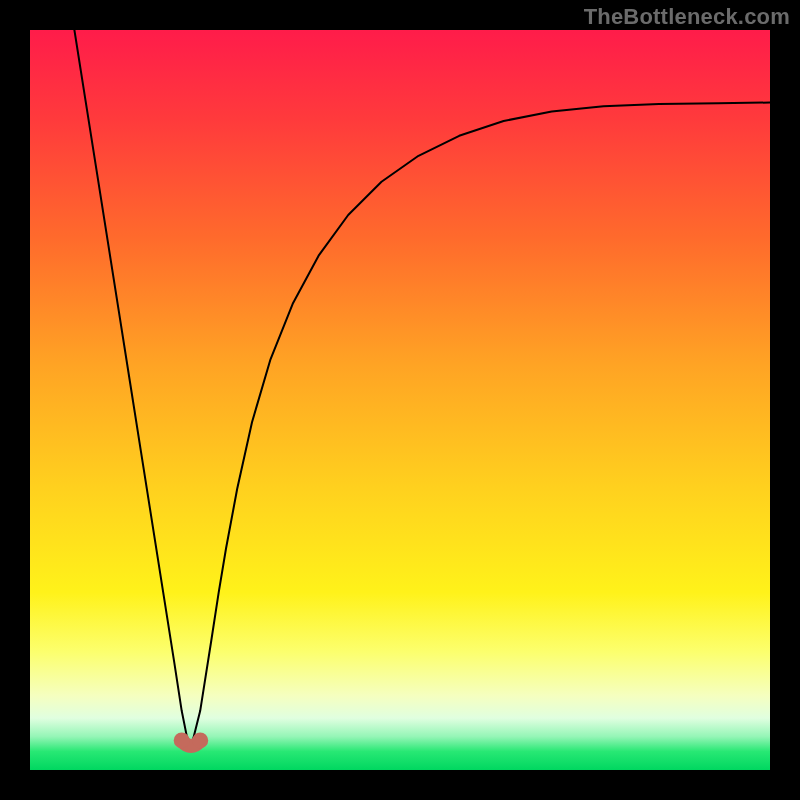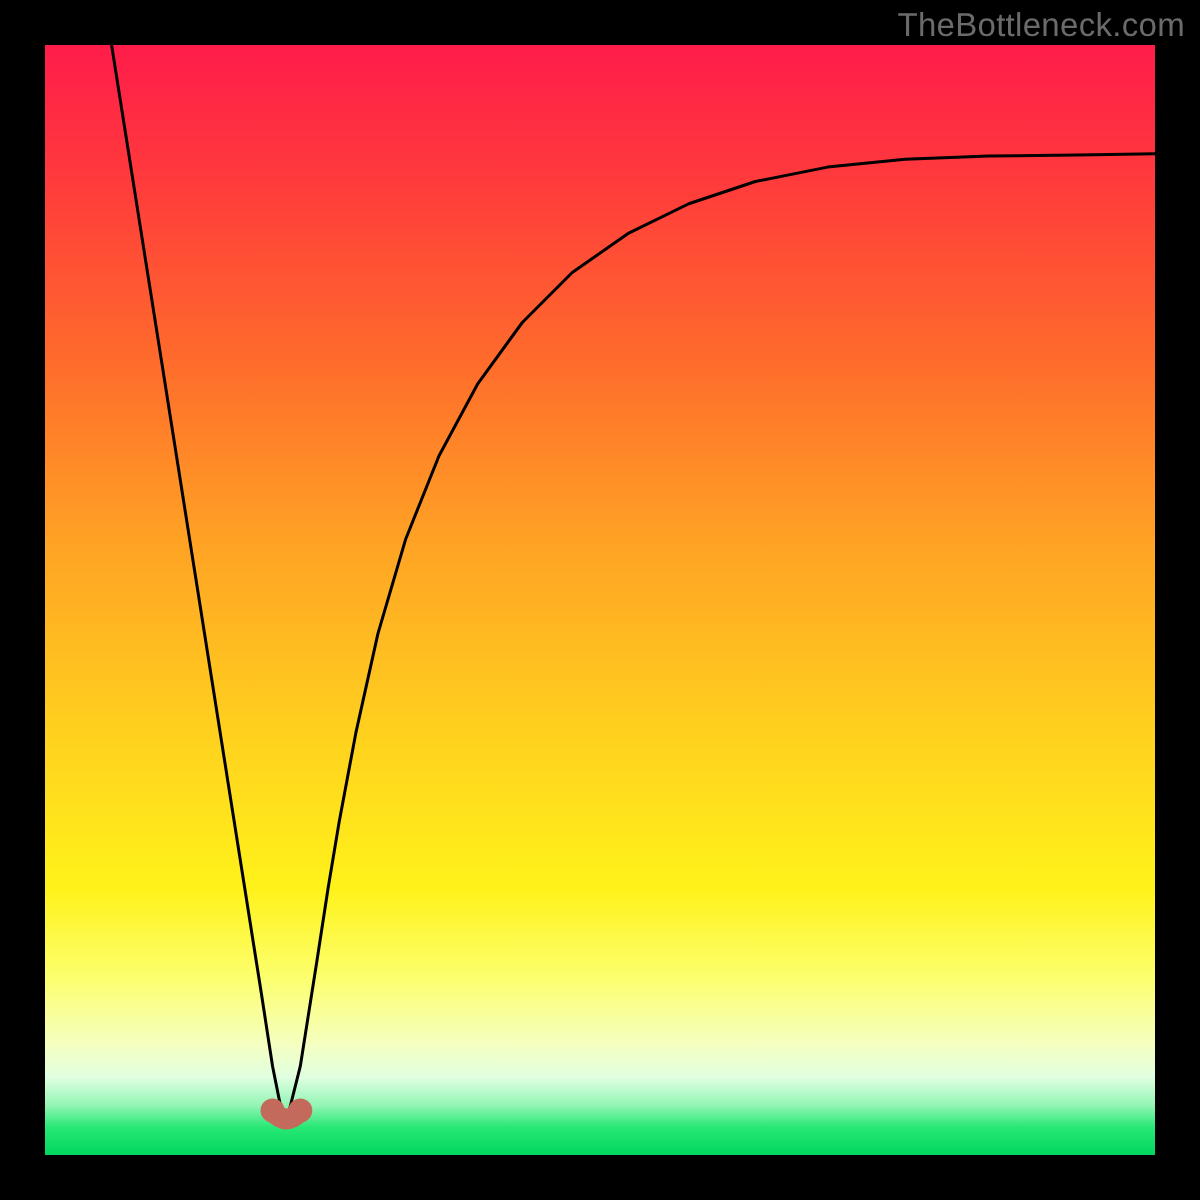--- a/index.html
+++ b/index.html
@@ -15,21 +15,21 @@
     height: 800px;
     background: #000;
     position: relative;
   }
   .watermark {
     position: absolute;
     top: 4px;
     right: 10px;
     color: #6b6b6b;
     font-size: 22px;
-    font-weight: 400;
+    font-weight: 700;
     letter-spacing: 0.2px;
     z-index: 10;
   }
   .plot {
     position: absolute;
     display: block;
   }
 </style>
 </head>
 <body>

